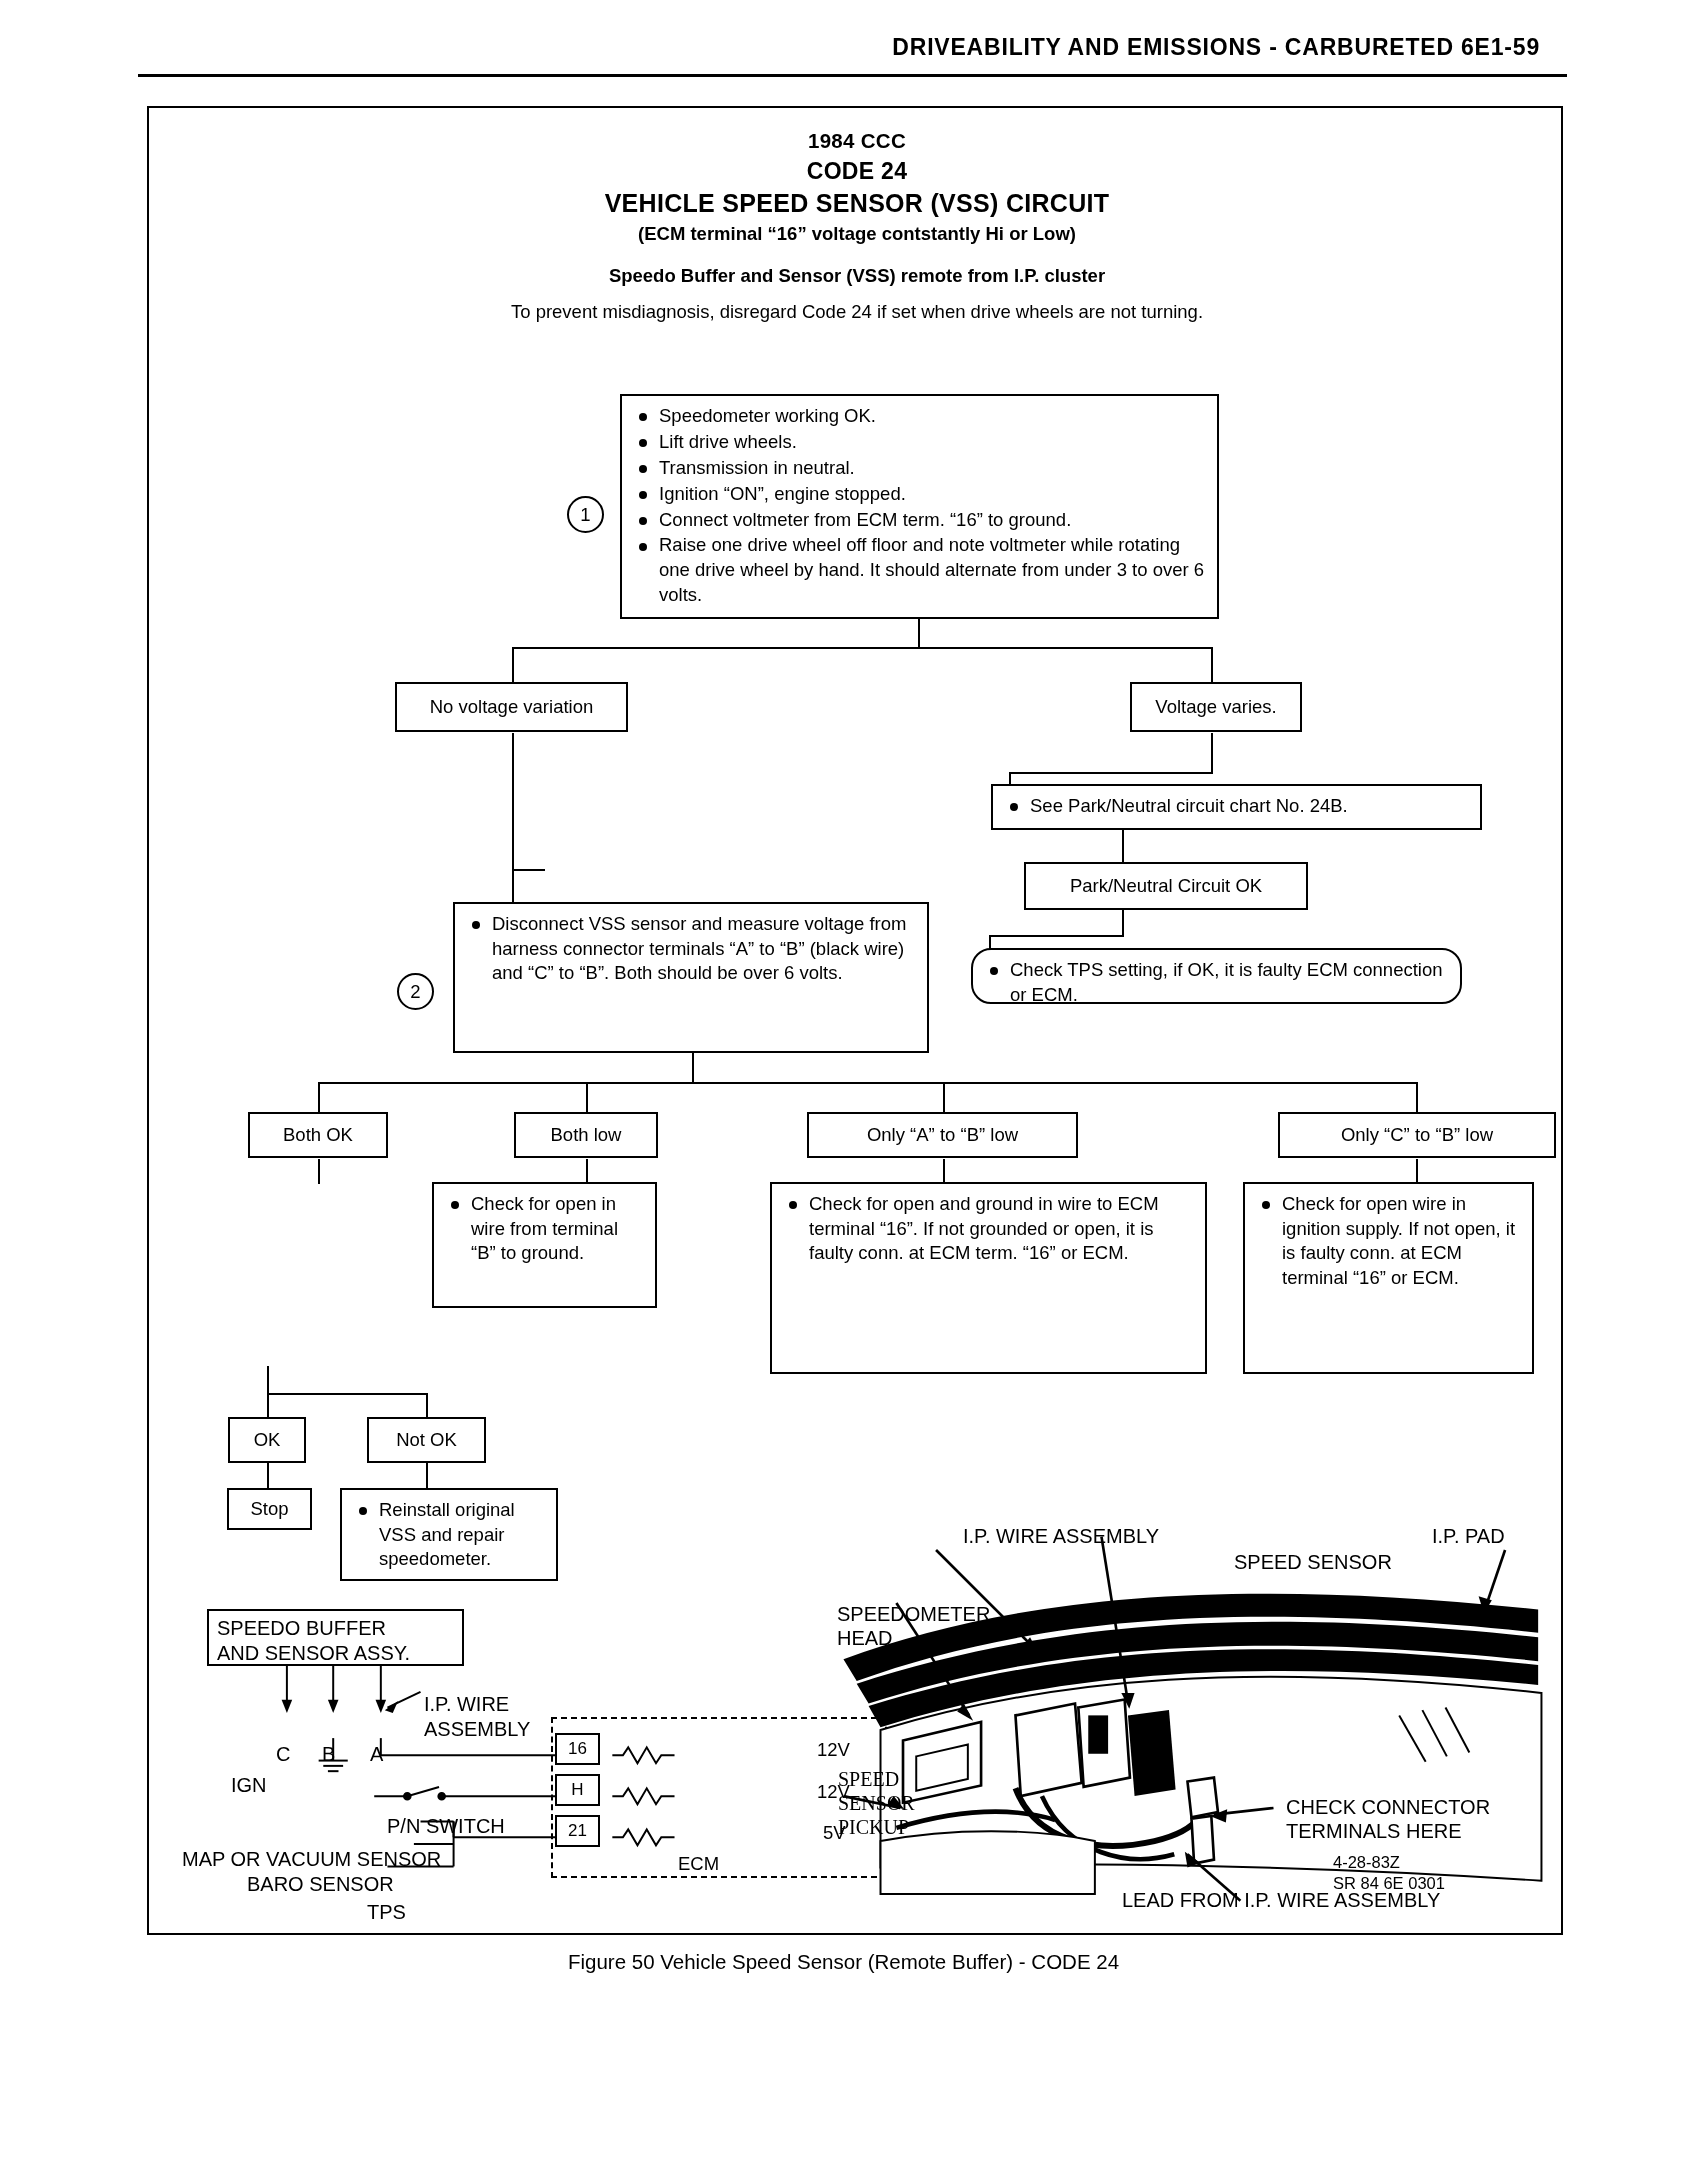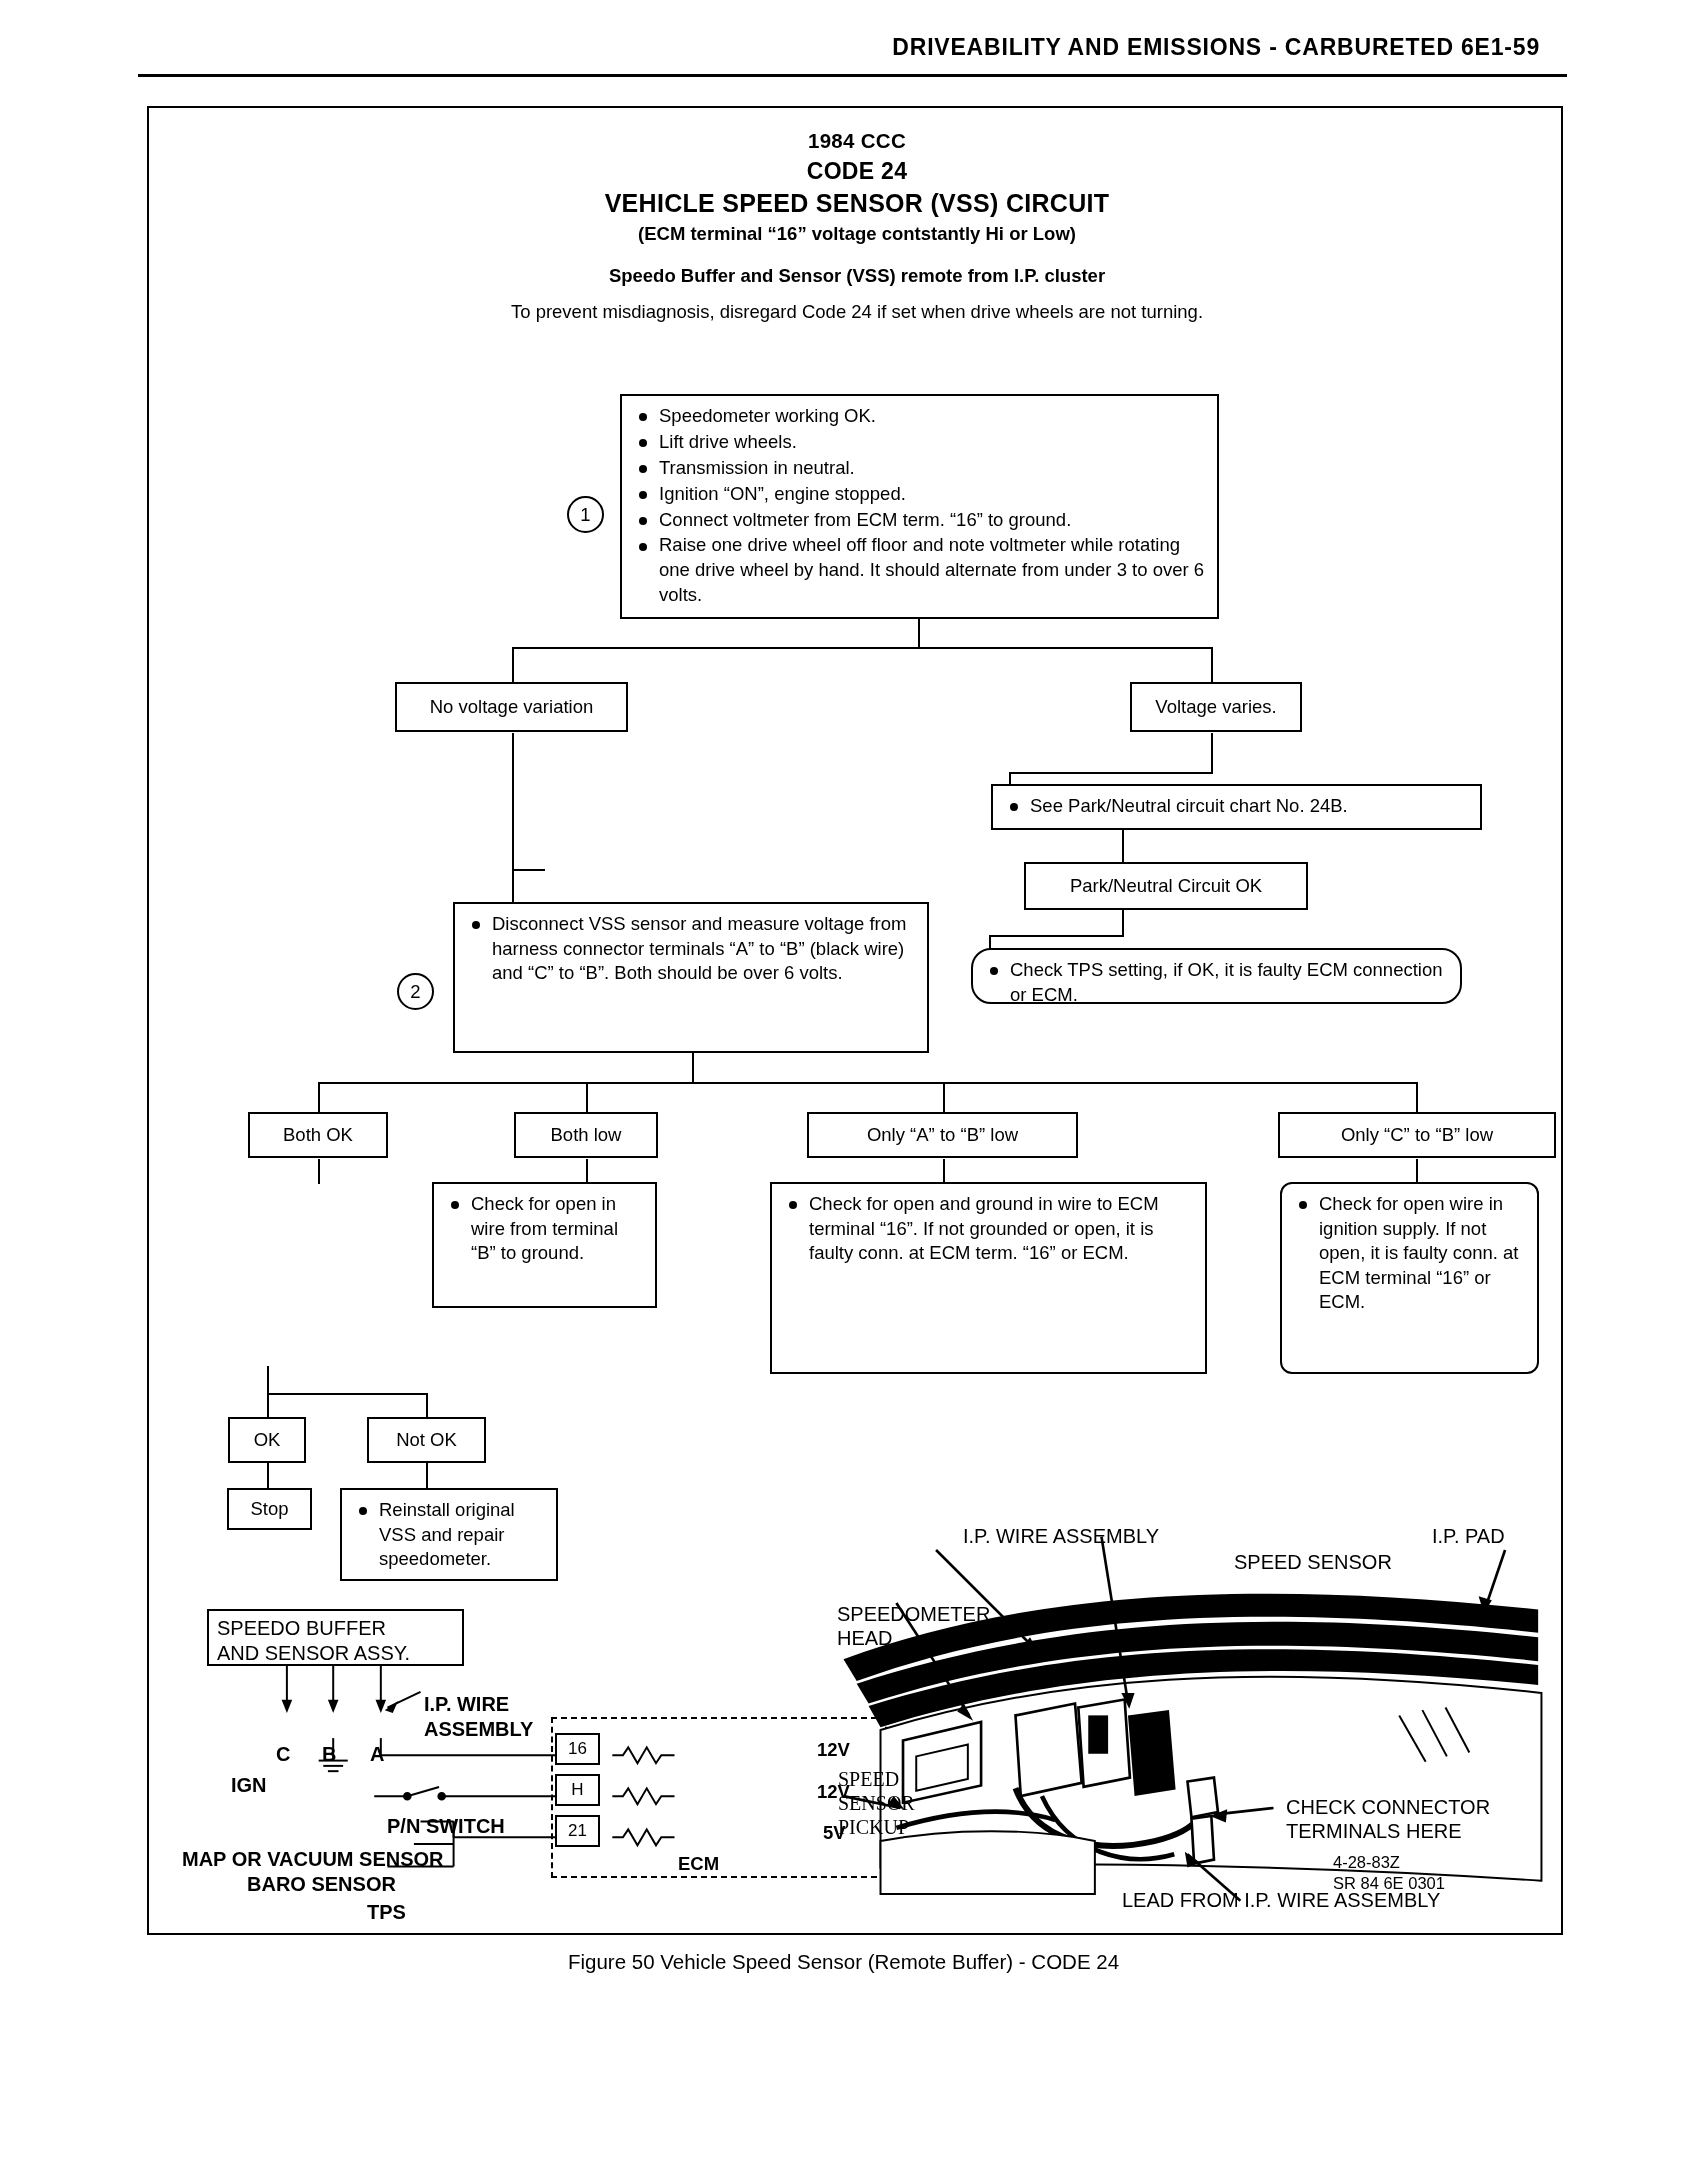--- a/index.html
+++ b/index.html
@@ -125,21 +125,20 @@
     position: absolute;
     background: #000;
   }
   .vl { width: 2px; }
   .hl { height: 2px; }
   
   .sch-text {
     position: absolute;
     font-size: 18px;
     white-space: nowrap;
-    font-weight: bold;
   }
   .sch-box {
     position: absolute;
     border: 2px solid #000;
     box-sizing: border-box;
     display: flex;
     align-items: center;
     justify-content: center;
     font-size: 17px;
     background: #fff;
@@ -265,21 +264,21 @@
     <div class="box pad" style="left:283px; top:1074px; width:225px; height:126px;">
       <ul class="bullets">
           <li>Check for open in wire from terminal “B” to ground.</li>
         </ul>
     </div>
     <div class="box pad" style="left:621px; top:1074px; width:437px; height:192px;">
       <ul class="bullets">
           <li>Check for open and ground in wire to ECM terminal “16”. If not grounded or open, it is faulty conn. at ECM term. “16” or ECM.</li>
         </ul>
     </div>
-    <div class="box pad" style="left:1131px; top:1074px; width:259px; height:192px;border-radius:12px;">
+    <div class="box pad" style="left:1094px; top:1074px; width:291px; height:192px;">
       <ul class="bullets">
           <li>Check for open wire in ignition supply. If not open, it is faulty conn. at ECM terminal “16” or ECM.</li>
         </ul>
     </div>
 
     <div class="ln vl" style="left:118px; top:1258px; height:28px;"></div>
     <div class="ln hl" style="left:118px; top:1285px; width:159px;"></div>
     <div class="ln vl" style="left:277px; top:1285px; height:25px;"></div>
     <div class="ln vl" style="left:118px; top:1285px; height:25px;"></div>
 

